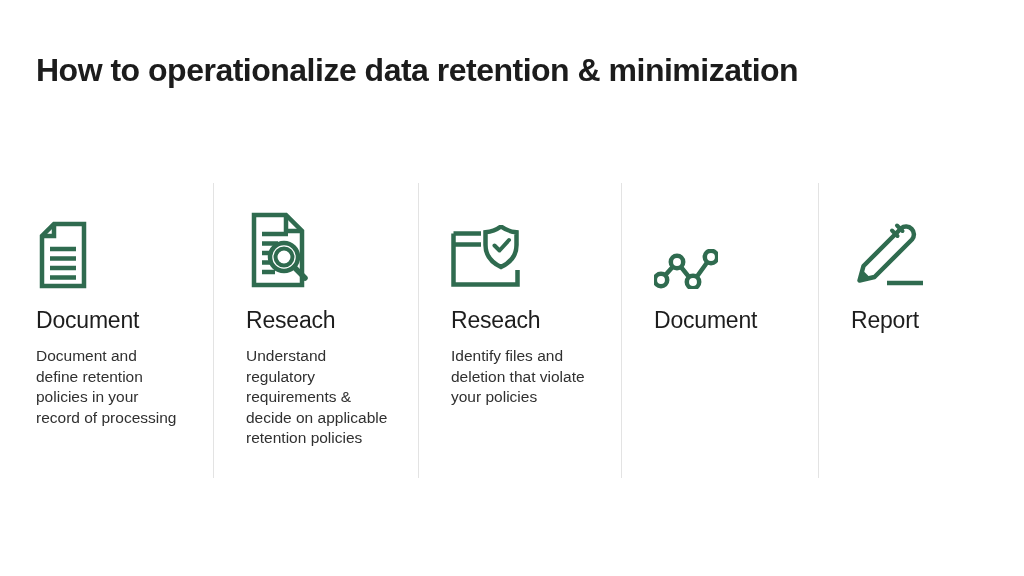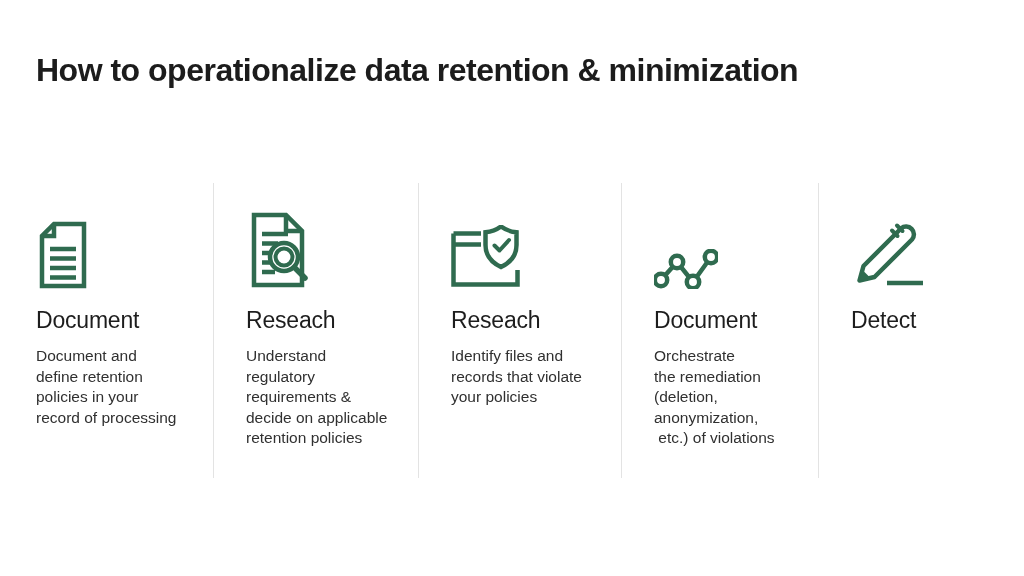--- a/index.html
+++ b/index.html
@@ -112,48 +112,43 @@
         <svg width="72" height="64" viewBox="0 0 72 64">
           <path class="ic" d="M2.5 8.5 H30"></path>
           <path class="ic" d="M2.5 19.5 H30"></path>
           <path class="ic" d="M2.5 8.5 V59.5 H66.5 V45"></path>
           <path class="ic ic-fillwhite" d="M50 1.5 C54.5 4.8 60.5 6.8 65.5 7.3 V20 C65.5 30 59.5 37.5 50 42 C40.5 37.5 34.5 30 34.5 20 V7.3 C39.5 6.8 45.5 4.8 50 1.5 Z"></path>
           <path class="ic-thin round" d="M43.5 20.5 L48.5 25.5 L58 15"></path>
         </svg>
       </span>
       <h2 class="step-heading">Reseach</h2>
       <p class="step-desc">Identify files and
-records that violate
+deletion that violate
 your policies</p>
     </article>
 
     <article class="step">
       <span class="icon-box">
         <svg width="64" height="40" viewBox="0 0 64 40">
           <path class="ic" d="M7 31 L23 13 L39 33 L57 8"></path>
           <circle class="ic ic-fillwhite" cx="7" cy="31" r="6.2"></circle>
           <circle class="ic ic-fillwhite" cx="23" cy="13" r="6.2"></circle>
           <circle class="ic ic-fillwhite" cx="39" cy="33" r="6.2"></circle>
           <circle class="ic ic-fillwhite" cx="57" cy="8" r="6.2"></circle>
         </svg>
       </span>
       <h2 class="step-heading">Document</h2>
-      <p class="step-desc">Orchestrate
-the remediation
-(deletion,
-anonymization,
-&nbsp;etc.) of violations</p>
     </article>
 
     <article class="step">
       <span class="icon-box">
         <svg width="76" height="72" viewBox="0 0 76 72">
           <path class="ic round" d="M8.5 63.5 L12.5 49 L50 11.5 A7.8 7.8 0 0 1 61 22.5 L23.5 60 Z"></path>
           <path class="ic-fillgreen" d="M8.5 63.5 L11.5 53 L19 60.5 Z"></path>
           <path class="ic-thin round" d="M46 8.5 L51.5 14 M41 13.5 L46.5 19"></path>
           <path class="ic" d="M36 66 H72"></path>
         </svg>
       </span>
-      <h2 class="step-heading">Detect</h2>
+      <h2 class="step-heading">Report</h2>
     </article>
 
   </section>
 </main>
 
 </body></html>

